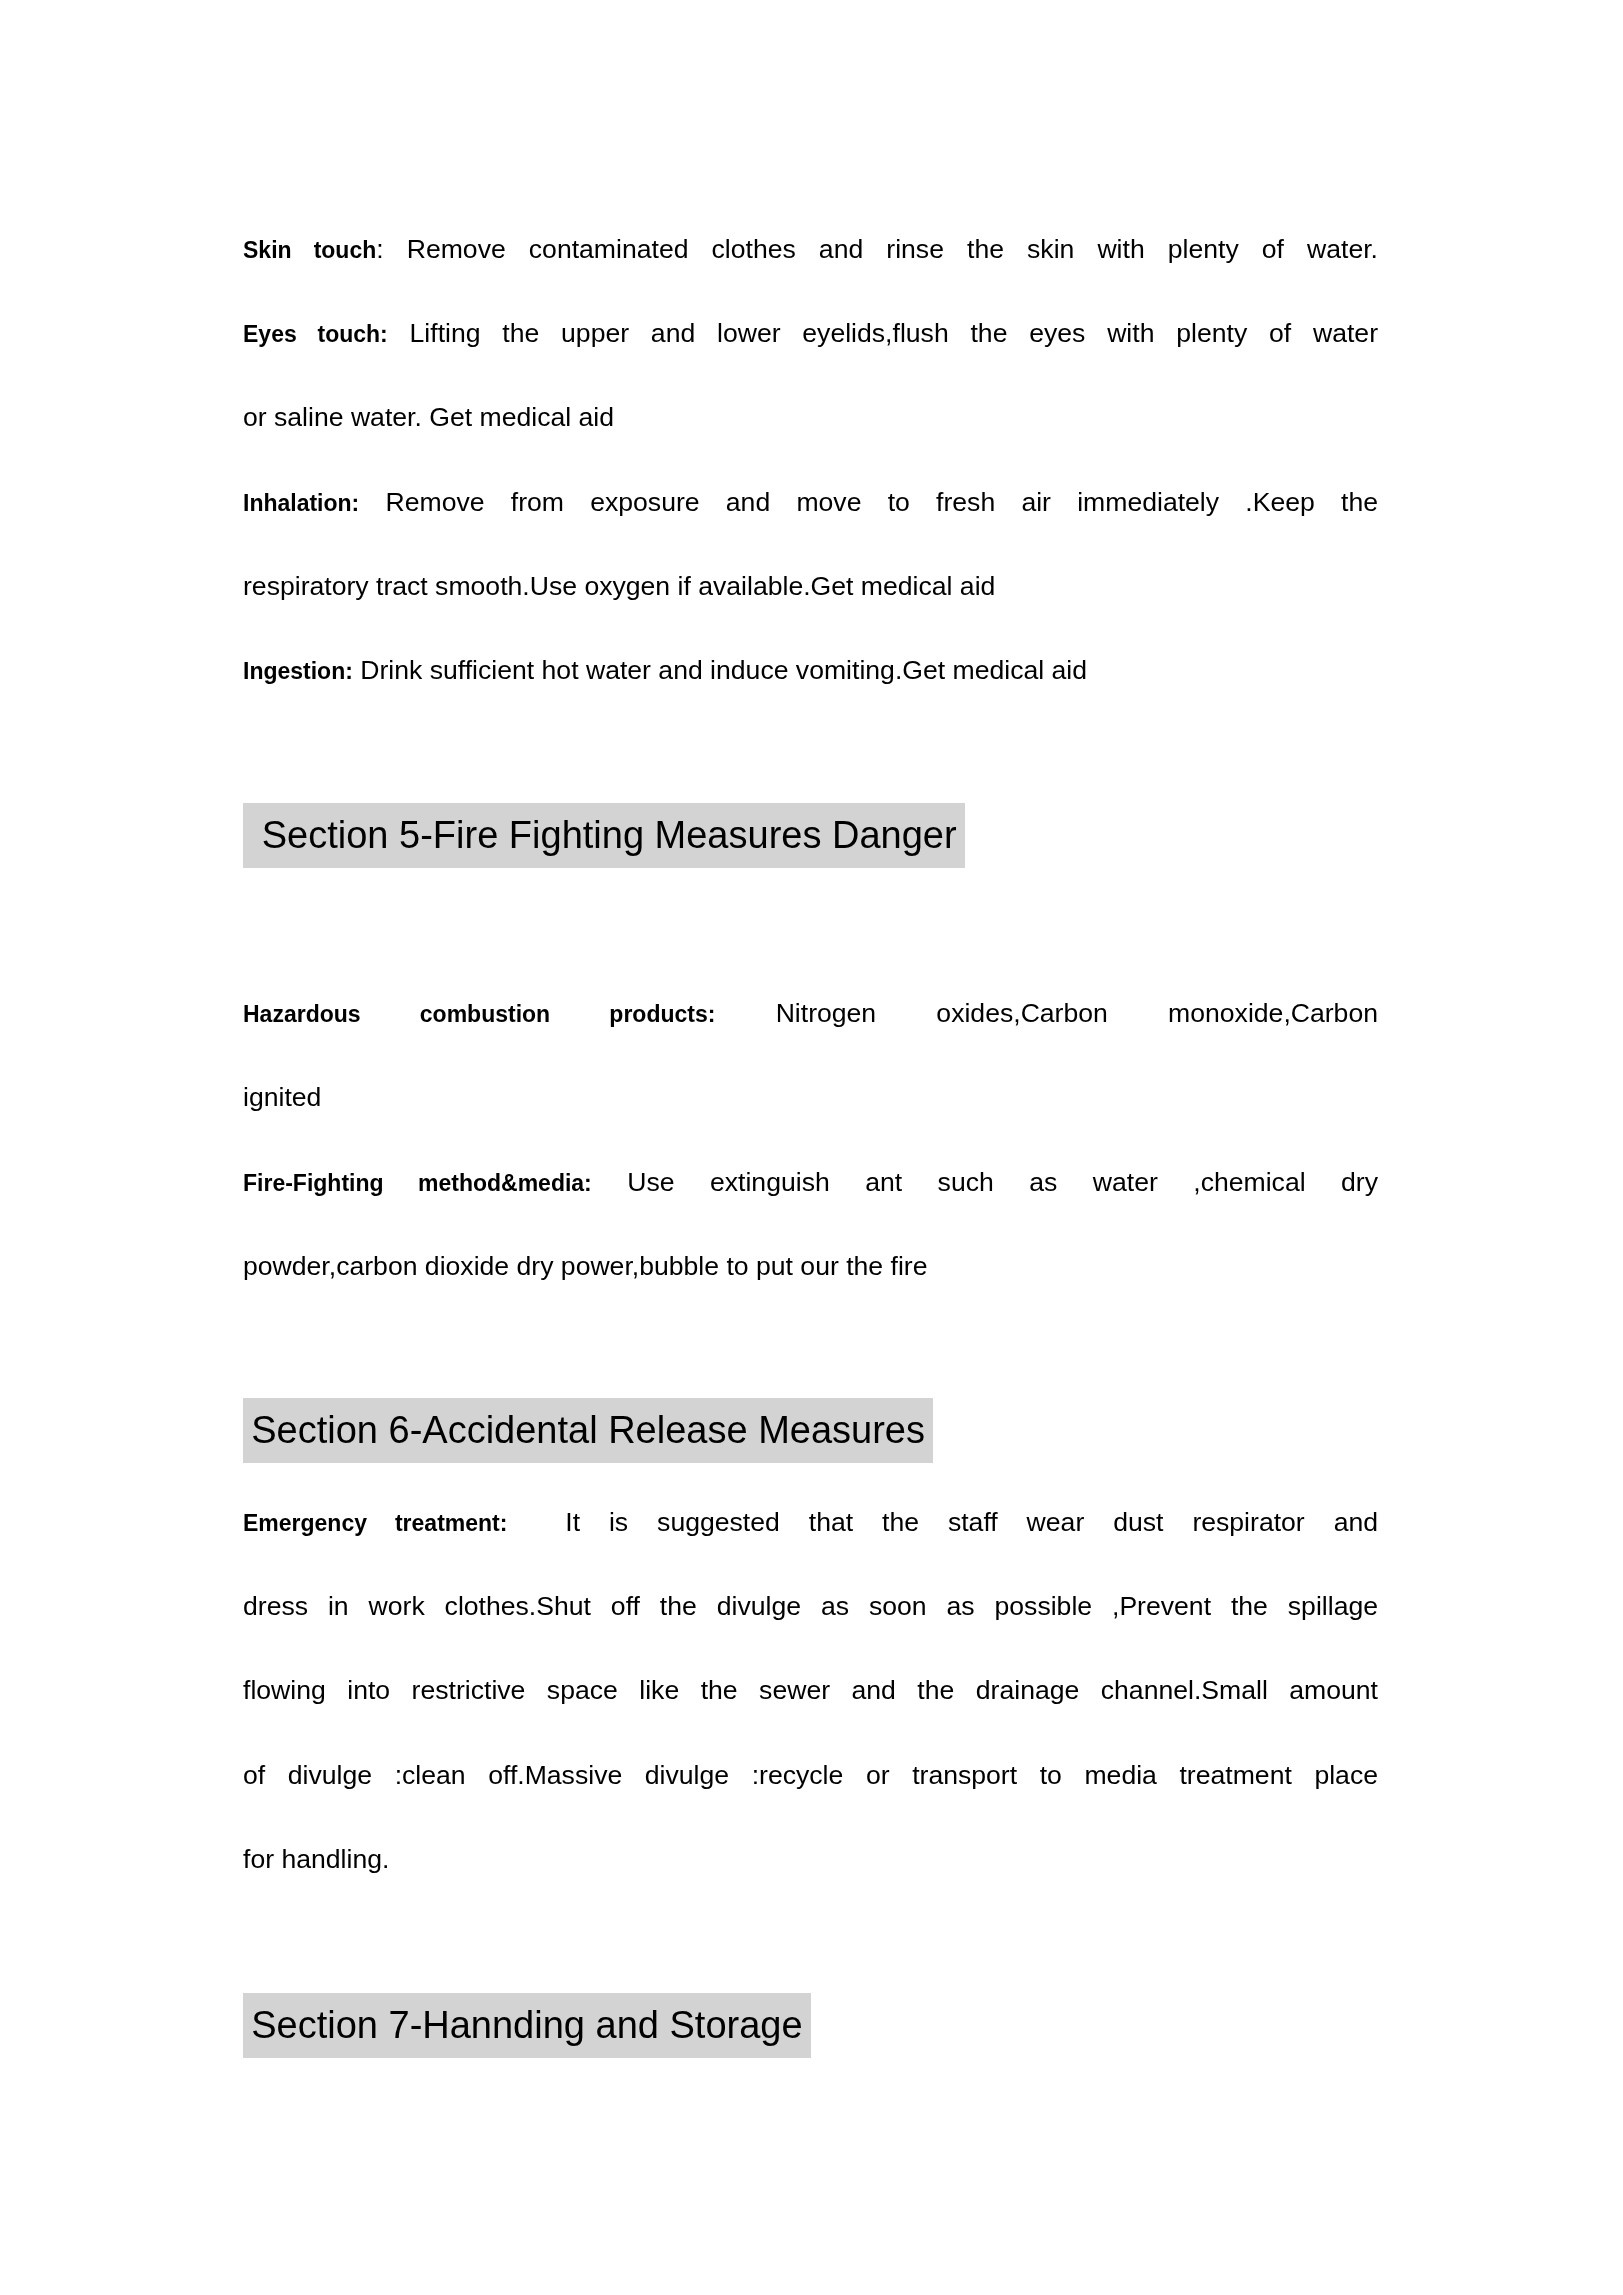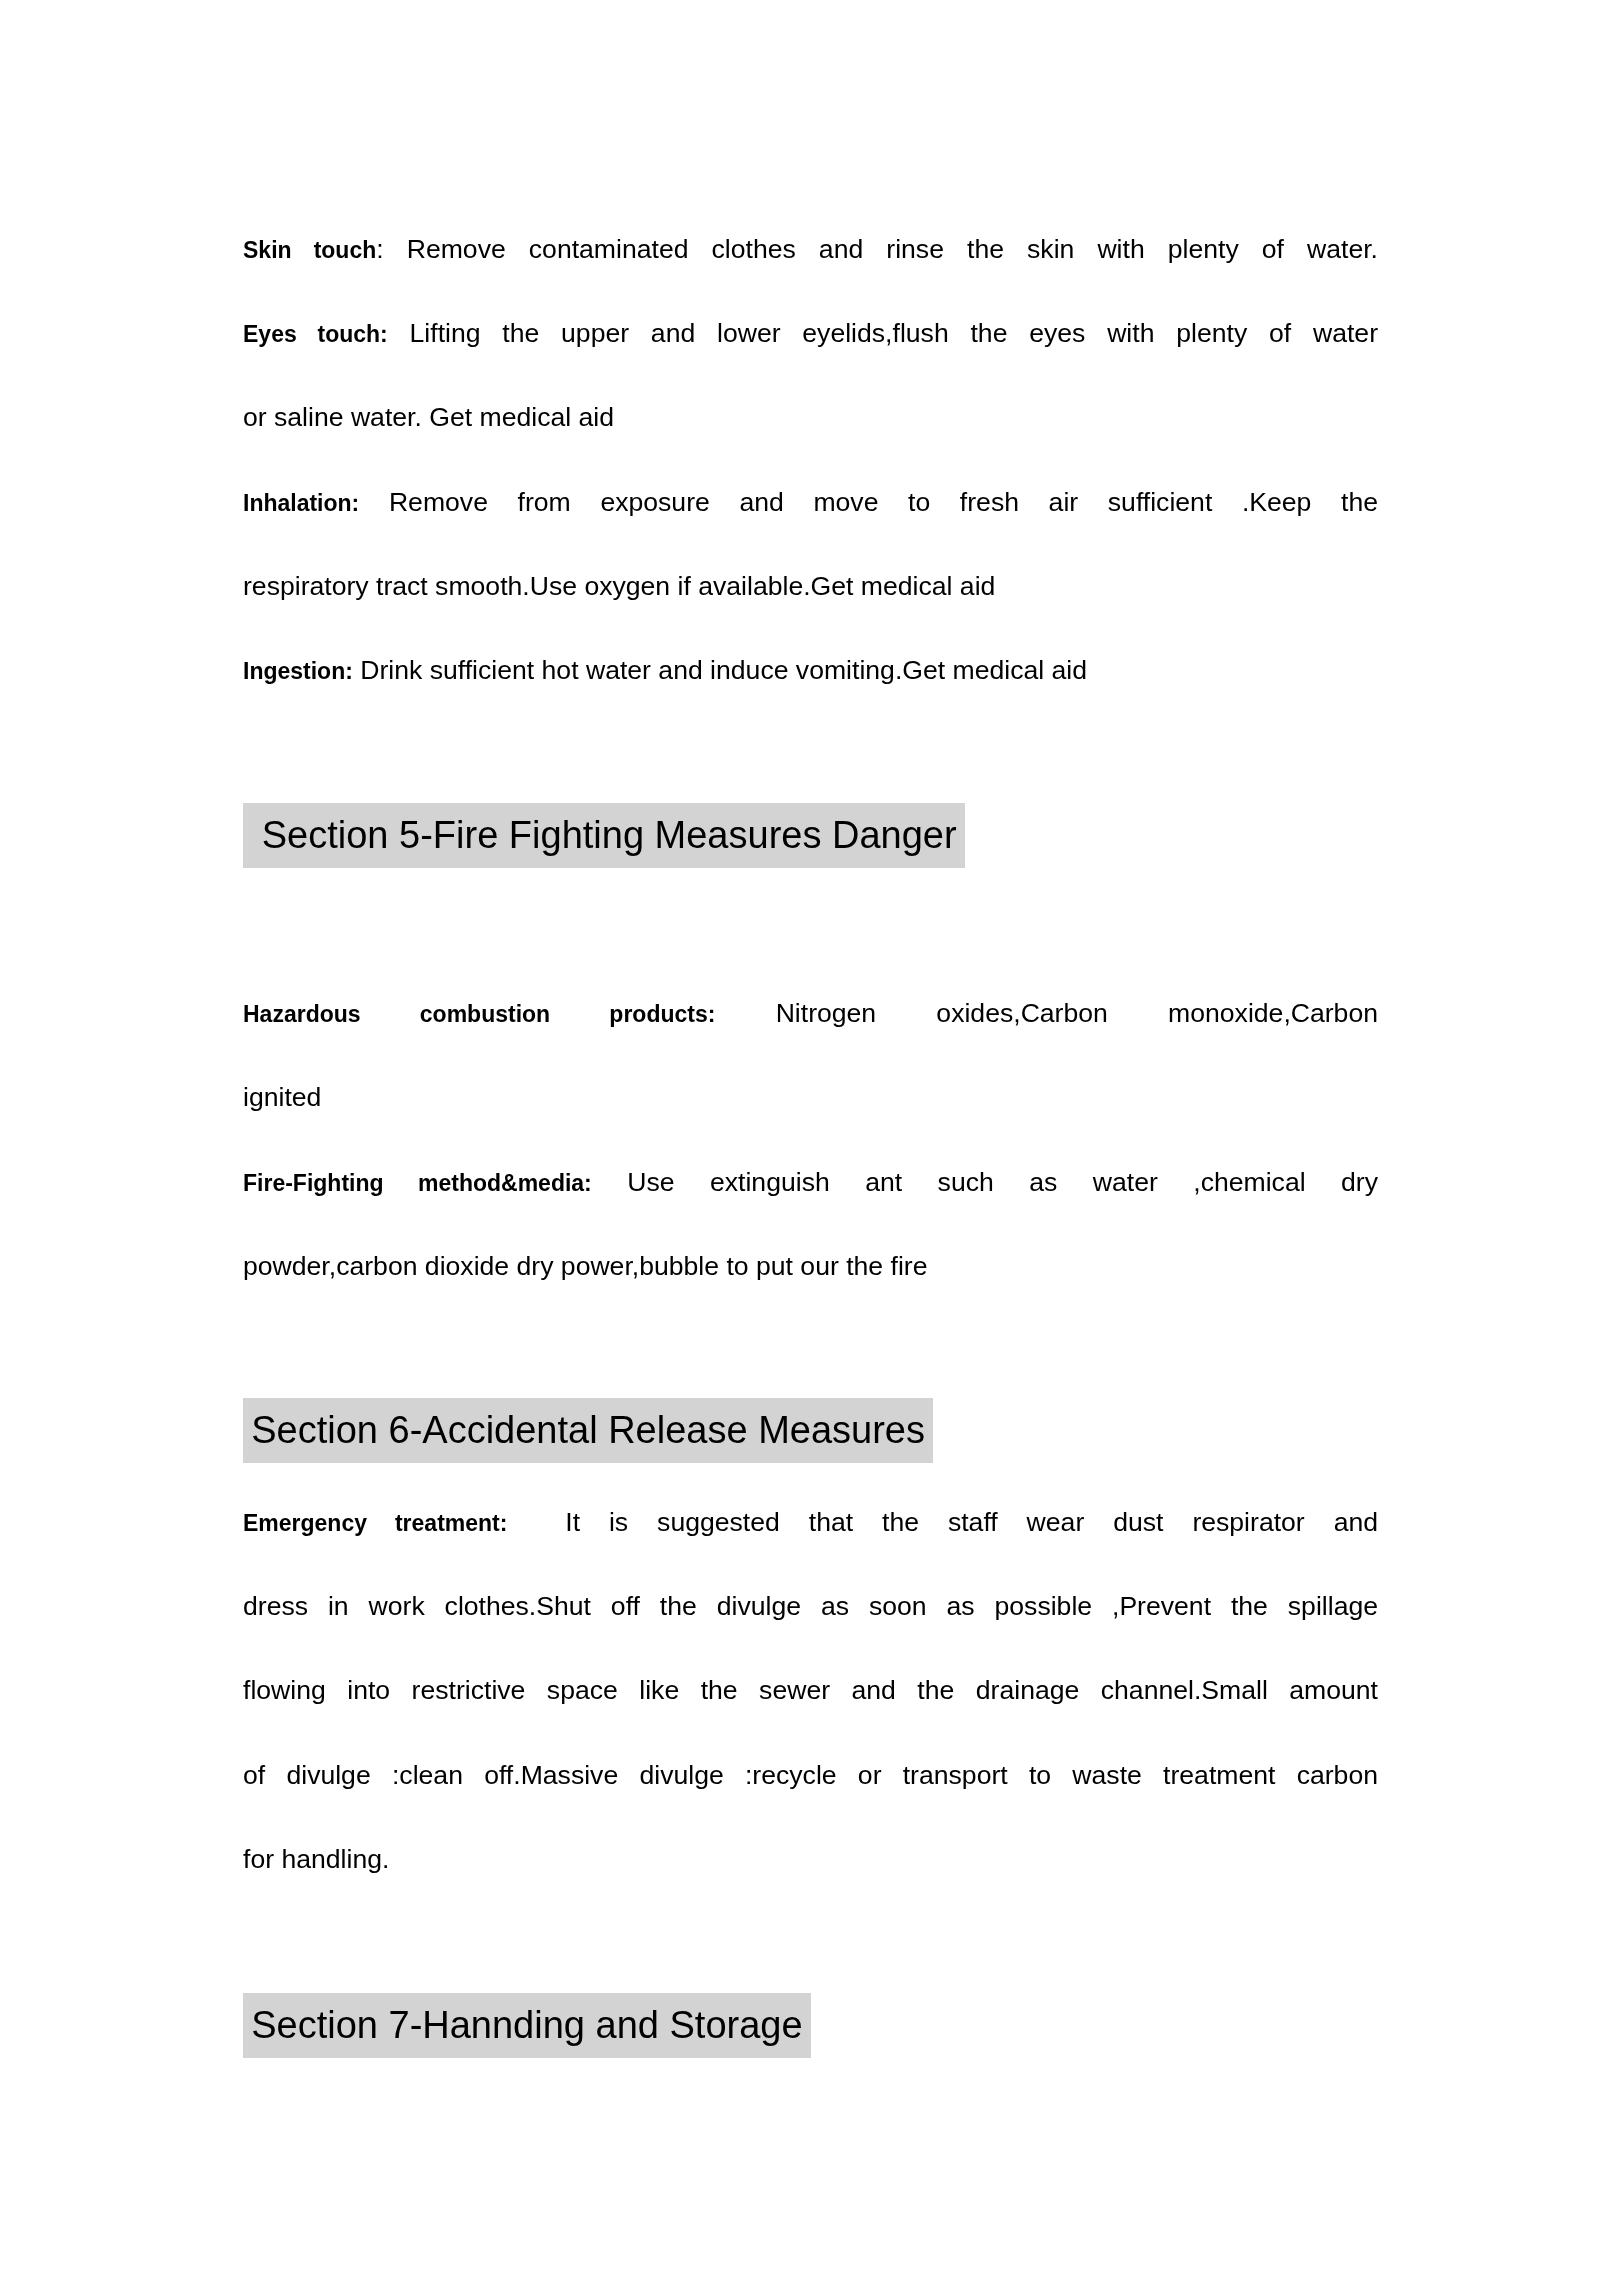--- a/index.html
+++ b/index.html
@@ -35,21 +35,21 @@
 <body style="background: rgb(255, 255, 255); color: rgb(0, 0, 0);">
 
 <main>
 
   <div class="line l1 just"><span class="lbl">Skin touch</span><span class="txt">: Remove contaminated clothes and rinse the skin with plenty of water.</span></div>
 
   <div class="line l2 just"><span class="lbl">Eyes touch:</span><span class="txt"> Lifting the upper and lower eyelids,flush the eyes with plenty of water</span></div>
 
   <div class="line l3"><span class="txt">or saline water. Get medical aid</span></div>
 
-  <div class="line l4 just"><span class="lbl">Inhalation:</span><span class="txt"> Remove from exposure and move to fresh air sufficient .Keep the</span></div>
+  <div class="line l4 just"><span class="lbl">Inhalation:</span><span class="txt"> Remove from exposure and move to fresh air immediately .Keep the</span></div>
 
   <div class="line l6"><span class="lbl">Ingestion:</span><span class="txt"> Drink sufficient hot water and induce vomiting.Get medical aid</span></div>
 
   <div class="line l5"><span class="txt">respiratory tract smooth.Use oxygen if available.Get medical aid</span></div>
 
   <div class="header h5"> Section 5-Fire Fighting Measures Danger</div>
 
 
   <div class="line l8 just"><span class="lbl">Hazardous combustion products:</span><span class="txt"> Nitrogen oxides,Carbon monoxide,Carbon</span></div>
 
@@ -60,20 +60,20 @@
   <div class="line l11"><span class="txt">powder,carbon dioxide dry power,bubble to put our the fire</span></div>
 
   <div class="header h6">Section 6-Accidental Release Measures</div>
 
   <div class="line l12 just"><span class="lbl">Emergency treatment:</span><span class="txt">  It is suggested that the staff wear dust respirator and</span></div>
 
   <div class="line l13 just"><span class="txt">dress in work clothes.Shut off the divulge as soon as possible ,Prevent the spillage</span></div>
 
   <div class="line l14 just"><span class="txt">flowing into restrictive space like the sewer and the drainage channel.Small amount</span></div>
 
-  <div class="line l15 just"><span class="txt">of divulge :clean off.Massive divulge :recycle or transport to waste treatment carbon</span></div>
+  <div class="line l15 just"><span class="txt">of divulge :clean off.Massive divulge :recycle or transport to media treatment place</span></div>
 
   <div class="line l16"><span class="txt">for handling.</span></div>
 
   <div class="header h7">Section 7-Hannding and Storage</div>
 
 </main>
 
 
 </body></html>

